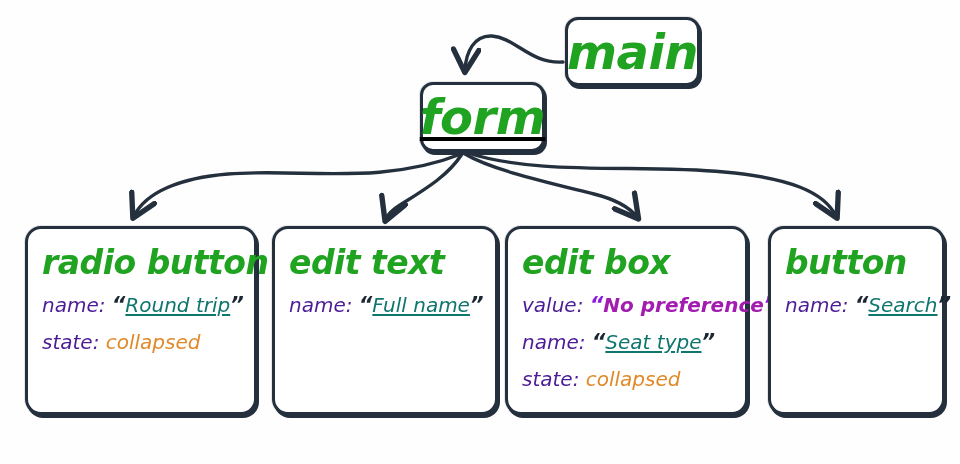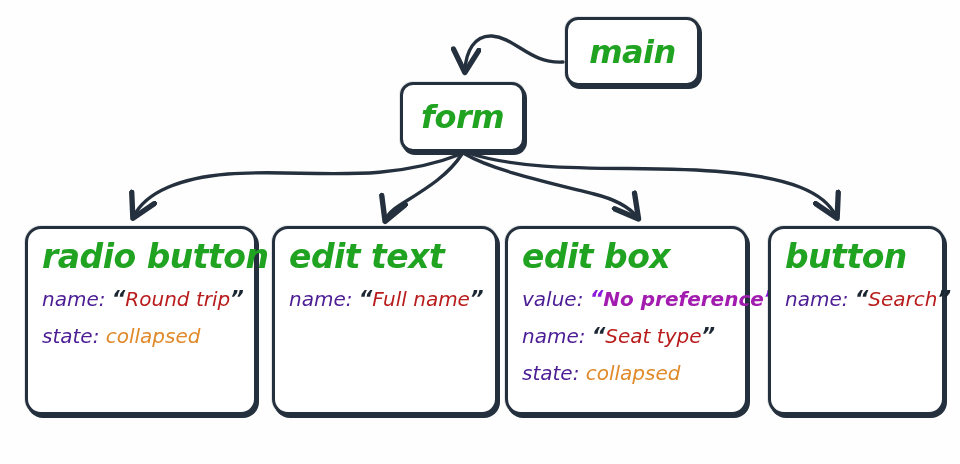--- a/index.html
+++ b/index.html
@@ -41,30 +41,30 @@
     border-radius: 13px;
   }
   .node-title {
     color: #1fa321;
     font-family: "DejaVu Sans", sans-serif;
     font-style: italic;
     font-weight: 700;
     letter-spacing: -0.5px;
   }
   .small .node-title {
-    font-size: 32px;
+    font-size: 48px;
     line-height: 38px;
   }
   .node.big {
     padding: 8px 14px 0 14px;
   }
   .big .node-title {
     font-size: 33px;
     line-height: 40px;
-    margin: 0 0 4px 0;
+    margin: 6px 0 4px 0;
     white-space: nowrap;
   }
   .prop-list {
     margin: 0;
     padding: 0;
     list-style: none;
   }
   .prop {
     font-family: "DejaVu Sans", sans-serif;
     font-style: italic;
@@ -76,21 +76,22 @@
   .prop-key {
     color: #4c1d95;
     font-weight: 400;
   }
   .quote {
     color: #1b2633;
     font-weight: 700;
     font-size: 21px;
   }
   .v-link {
-    color: #b91c1c;
+    color: #0f766e;
+    text-decoration: underline;
     text-underline-offset: 2px;
     font-weight: 500;
   }
   .v-purple {
     color: #a21caf;
     font-weight: 700;
   }
   .v-purple-quote {
     color: #8b19e0;
     font-weight: 700;
@@ -121,21 +122,21 @@
 
     <path d="M 465 154 C 492 170 546 182 594 194 C 618 200 630 208 637 217" fill="none" stroke="#24303d" stroke-width="3.4" stroke-linecap="round" marker-end="url(#ah)"></path>
 
     <path d="M 468 153 C 540 176 640 164 724 172 C 790 178 824 192 836 216" fill="none" stroke="#24303d" stroke-width="3.4" stroke-linecap="round" marker-end="url(#ah)"></path>
   </svg>
 
   <div class="node small" style="left:565px; top:17px; width:135px; height:69px;">
     <span class="node-title">main</span>
   </div>
 
-  <div class="node small" style="left:400px; top:82px; width:125px; height:70px;">
+  <div class="node small" style="left:420px; top:82px; width:125px; height:70px;text-decoration:underline;">
     <span class="node-title">form</span>
   </div>
 
   <div class="node big" style="left:25px; top:226px; width:232px; height:189px;">
     <div class="node-title">radio button</div>
     <ul class="prop-list">
       <li class="prop">
         <span class="prop-key">name:</span>
         <span class="quote">“</span><span class="v-link">Round trip</span><span class="quote">”</span>
       </li>

